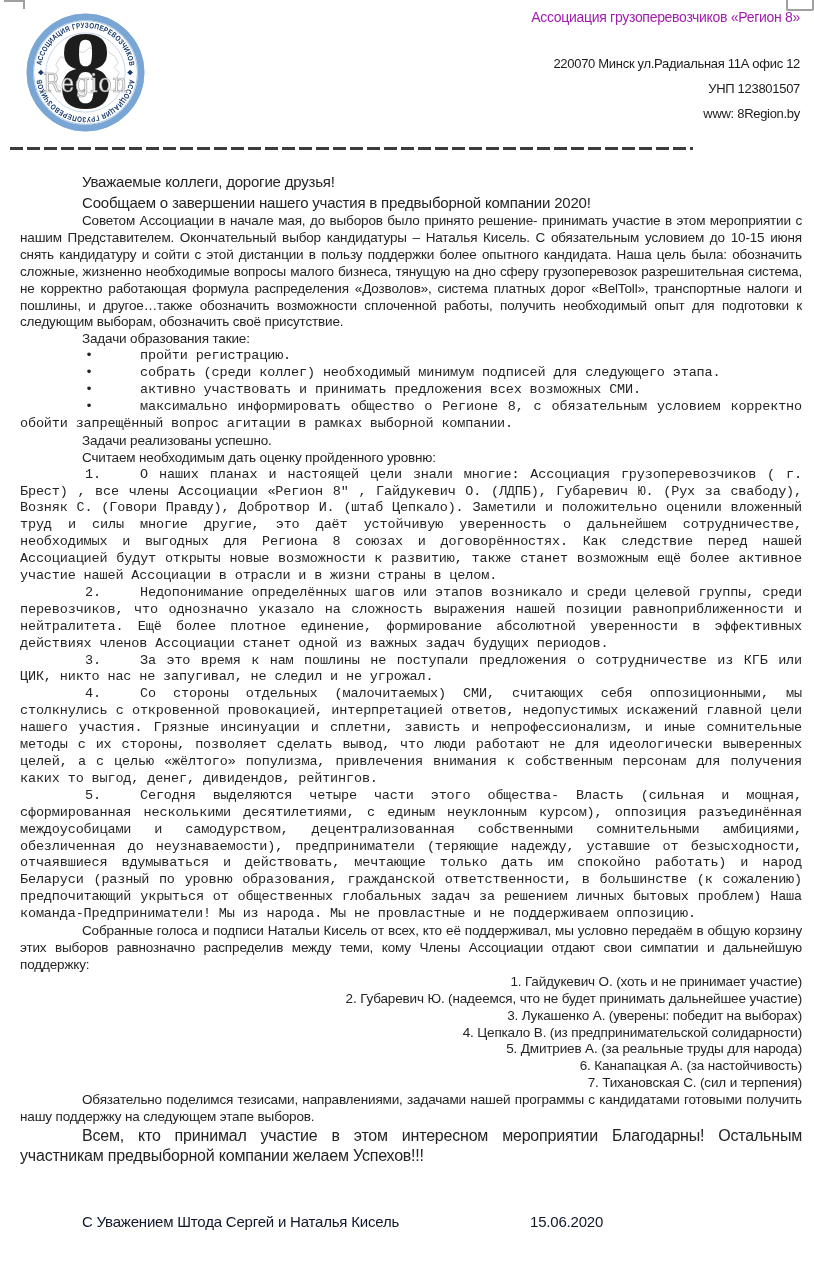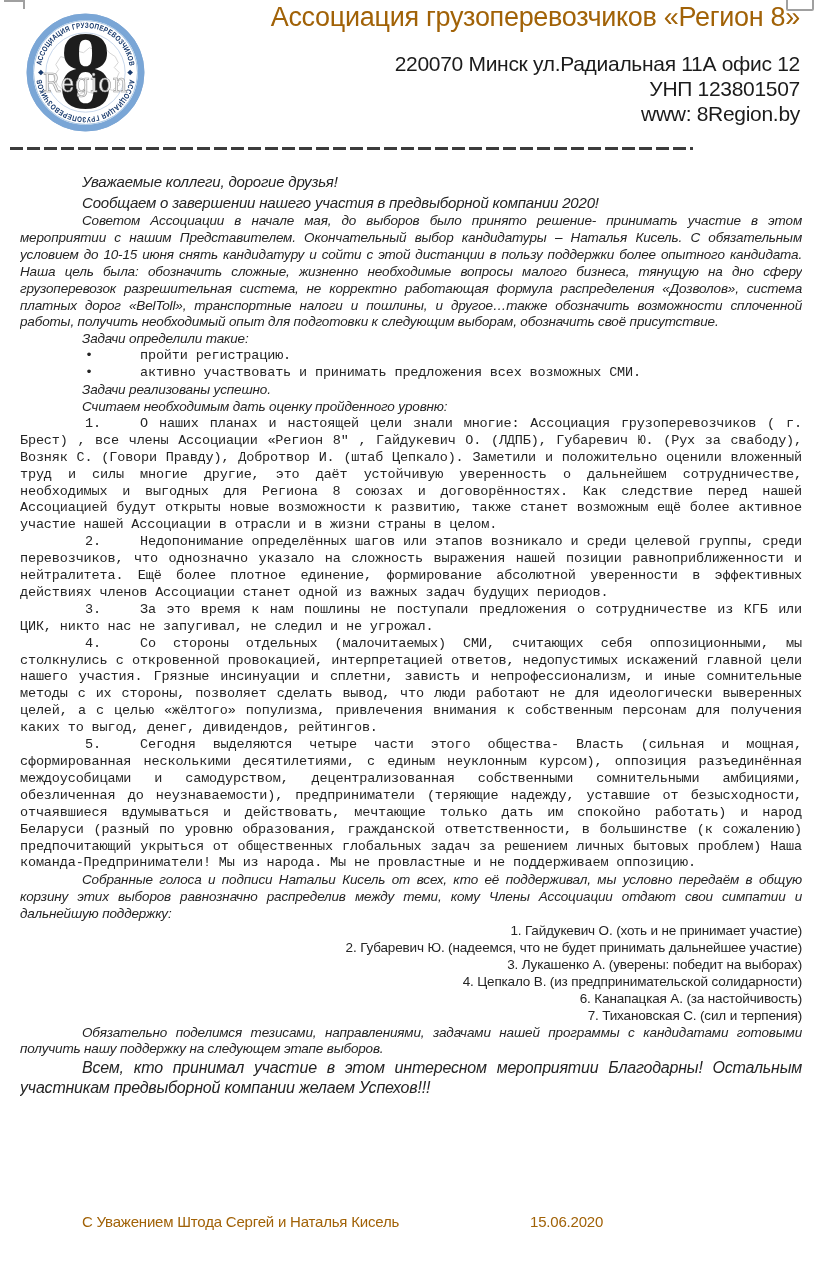--- a/index.html
+++ b/index.html
@@ -11,39 +11,39 @@
   }
   
   .corner-tl { position:absolute; left:4px; top:0; width:19px; height:7px;
     border-top:2px solid #a0a0a0; border-right:2px solid #a0a0a0; }
   .corner-tr { position:absolute; left:786px; top:-3px; width:24px; height:10px;
     border:2px solid #a0a0a0; border-radius:2px; }
 
   .logo { position:absolute; left:26px; top:13px; width:119px; height:119px; }
 
   .header-right { position:absolute; top:5px; right:14px; text-align:right; }
-  .org-title { font-size:27px; line-height:25px; letter-spacing:-0.3px; color:#a16207; }
-  .org-contacts { margin-top:21px; font-size:21px; line-height:25px; letter-spacing:-0.3px; color:#1b1b1b; }
+  .org-title { font-size:14px; line-height:25px; letter-spacing:-0.3px; color:#a21caf; }
+  .org-contacts { margin-top:21px; font-size:13px; line-height:25px; letter-spacing:-0.3px; color:#1b1b1b; }
 
   .separator { position:absolute; top:147px; left:10px; width:683px; height:2.6px;
     background:repeating-linear-gradient(90deg,#3c3c3c 0 13px, rgba(0,0,0,0) 13px 17px); }
 
   .bodytext { position:absolute; top:172px; left:20px; right:12px; bottom:56px; overflow:hidden;
     font-size:13.5px; line-height:16.9px; letter-spacing:-0.15px; color:#242424; }
   .bodytext p { margin:0; }
   .just { text-align:justify; }
-  .ind  { text-indent:62px;font-style:italic; }
+  .ind  { text-indent:62px; }
   .hang { text-indent:65px;font-family:Liberation Mono, monospace; }
   .mk   { display:inline-block; width:55px; text-indent:0; }
   .cand { margin-left:65px;text-align:right; }
   .big  { font-size:15px; line-height:20.5px; letter-spacing:-0.2px; }
   .big2 { font-size:16px; line-height:20px;  letter-spacing:-0.2px; }
 
   .sig-row { position:absolute; left:82px; right:3px; top:1213px;
-    font-size:15px; letter-spacing:-0.2px; color:#a16207; }
+    font-size:15px; letter-spacing:-0.2px; color:#0f172a; }
   .sig-date { position:absolute; left:448px; top:0; }
 </style>
 </head>
 <body>
 
 <div class="page">
 
   <div class="corner-tl"></div>
   <div class="corner-tr"></div>
 
@@ -82,40 +82,43 @@
       <div>www: 8Region.by</div>
     </div>
   </div>
 
   <div class="separator"></div>
 
   <div class="bodytext">
     <p class="ind big">Уважаемые коллеги, дорогие друзья!</p>
     <p class="ind big">Сообщаем о завершении нашего участия в предвыборной компании 2020!</p>
     <p class="ind just">Советом Ассоциации в начале мая, до выборов было принято решение- принимать участие в этом мероприятии с нашим Представителем. Окончательный выбор кандидатуры – Наталья Кисель. С обязательным условием до 10-15 июня снять кандидатуру и сойти с этой дистанции в пользу поддержки более опытного кандидата. Наша цель была: обозначить сложные, жизненно необходимые вопросы малого бизнеса, тянущую на дно сферу грузоперевозок разрешительная система, не корректно работающая формула распределения «Дозволов», система платных дорог «BelToll», транспортные налоги и пошлины, и другое…также обозначить возможности сплоченной работы, получить необходимый опыт для подготовки к следующим выборам, обозначить своё присутствие.</p>
-    <p class="ind">Задачи определили такие:</p>
+    <p class="ind">Задачи образования такие:</p>
 
     <p class="hang just"><span class="mk">•</span><span>пройти регистрацию.</span></p>
+    <p class="hang just"><span class="mk">•</span><span>собрать (среди коллег) необходимый минимум подписей для следующего этапа.</span></p>
     <p class="hang just"><span class="mk">•</span><span>активно участвовать и принимать предложения всех возможных СМИ.</span></p>
+    <p class="hang just"><span class="mk">•</span><span>максимально информировать общество о Регионе 8, с обязательным условием корректно обойти запрещённый вопрос агитации в рамках выборной компании.</span></p>
 
     <p class="ind">Задачи реализованы успешно.</p>
     <p class="ind">Считаем необходимым дать оценку пройденного уровню:</p>
 
     <p class="hang just"><span class="mk">1.</span><span>О наших планах и настоящей цели знали многие: Ассоциация грузоперевозчиков ( г. Брест) , все члены Ассоциации «Регион 8" , Гайдукевич О. (ЛДПБ), Губаревич Ю. (Рух за свабоду), Возняк С. (Говори Правду), Добротвор И. (штаб Цепкало). Заметили и положительно оценили вложенный труд и силы многие другие, это даёт устойчивую уверенность о дальнейшем сотрудничестве, необходимых и выгодных для Региона 8 союзах и договорённостях. Как следствие перед нашей Ассоциацией будут открыты новые возможности к развитию, также станет возможным ещё более активное участие нашей Ассоциации в отрасли и в жизни страны в целом.</span></p>
     <p class="hang just"><span class="mk">2.</span><span>Недопонимание определённых шагов или этапов возникало и среди целевой группы, среди перевозчиков, что однозначно указало на сложность выражения нашей позиции равноприближенности и нейтралитета. Ещё более плотное единение, формирование абсолютной уверенности в эффективных действиях членов Ассоциации станет одной из важных задач будущих периодов.</span></p>
     <p class="hang just"><span class="mk">3.</span><span>За это время к нам пошлины не поступали предложения о сотрудничестве из КГБ или ЦИК, никто нас не запугивал, не следил и не угрожал.</span></p>
     <p class="hang just"><span class="mk">4.</span><span>Со стороны отдельных (малочитаемых) СМИ, считающих себя оппозиционными, мы столкнулись с откровенной провокацией, интерпретацией ответов, недопустимых искажений главной цели нашего участия. Грязные инсинуации и сплетни, зависть и непрофессионализм, и иные сомнительные методы с их стороны, позволяет сделать вывод, что люди работают не для идеологически выверенных целей, а с целью «жёлтого» популизма, привлечения внимания к собственным персонам для получения каких то выгод, денег, дивидендов, рейтингов.</span></p>
     <p class="hang just"><span class="mk">5.</span><span>Сегодня выделяются четыре части этого общества- Власть (сильная и мощная, сформированная несколькими десятилетиями, с единым неуклонным курсом), оппозиция разъединённая междоусобицами и самодурством, децентрализованная собственными сомнительными амбициями, обезличенная до неузнаваемости), предприниматели (теряющие надежду, уставшие от безысходности, отчаявшиеся вдумываться и действовать, мечтающие только дать им спокойно работать) и народ Беларуси (разный по уровню образования, гражданской ответственности, в большинстве (к сожалению) предпочитающий укрыться от общественных глобальных задач за решением личных бытовых проблем) Наша команда-Предприниматели! Мы из народа. Мы не провластные и не поддерживаем оппозицию.</span></p>
 
     <p class="ind just">Собранные голоса и подписи Натальи Кисель от всех, кто её поддерживал, мы условно передаём в общую корзину этих выборов равнозначно распределив между теми, кому Члены Ассоциации отдают свои симпатии и дальнейшую поддержку:</p>
 
     <p class="cand">1. Гайдукевич О. (хоть и не принимает участие)</p>
     <p class="cand">2. Губаревич Ю. (надеемся, что не будет принимать дальнейшее участие)</p>
     <p class="cand">3. Лукашенко А. (уверены: победит на выборах)</p>
     <p class="cand">4. Цепкало В. (из предпринимательской солидарности)</p>
+    <p class="cand">5. Дмитриев А. (за реальные труды для народа)</p>
     <p class="cand">6. Канапацкая А. (за настойчивость)</p>
     <p class="cand">7. Тихановская С. (сил и терпения)</p>
 
     <p class="ind just">Обязательно поделимся тезисами, направлениями, задачами нашей программы с кандидатами готовыми получить нашу поддержку на следующем этапе выборов.</p>
     <p class="ind just big2">Всем, кто принимал участие в этом интересном мероприятии Благодарны! Остальным участникам предвыборной компании желаем Успехов!!!</p>
   </div>
 
   <div class="sig-row">
     <span>С Уважением  Штода Сергей и Наталья Кисель</span>
     <span class="sig-date">15.06.2020</span>

